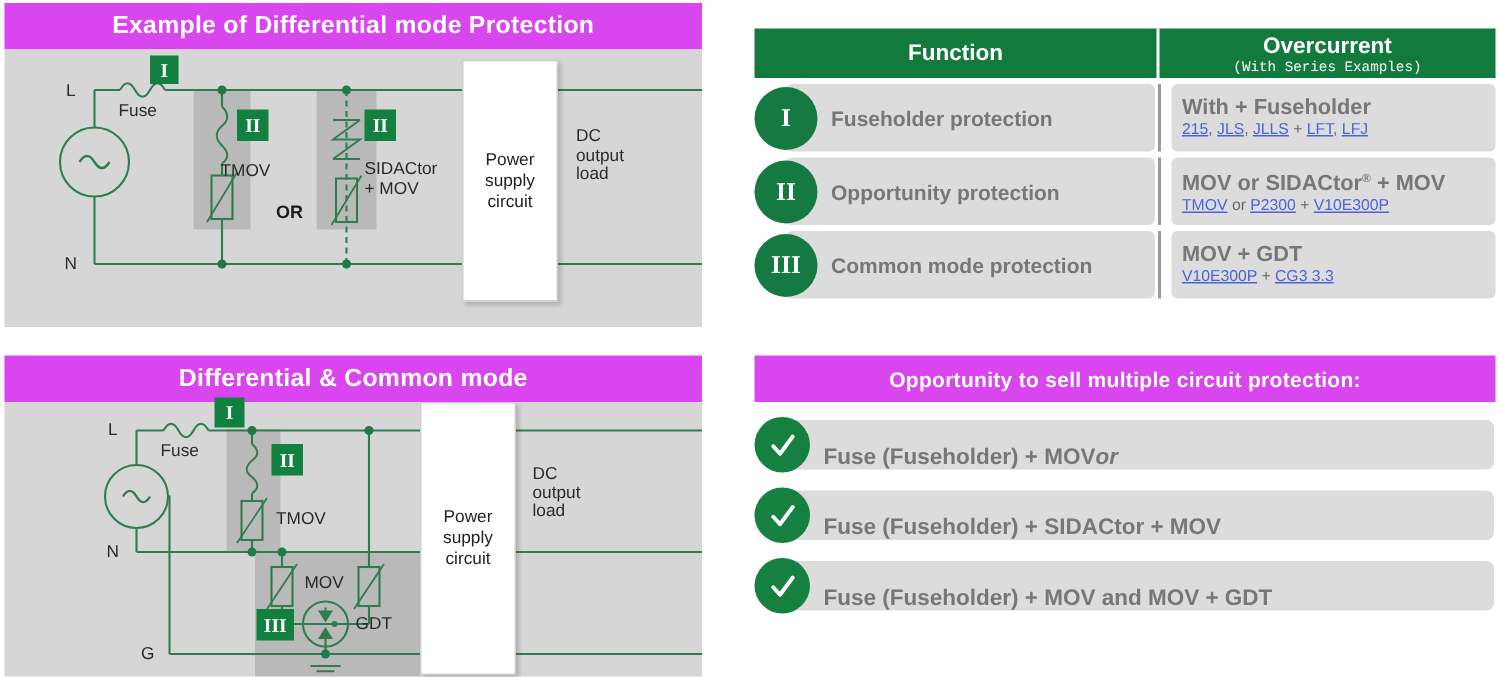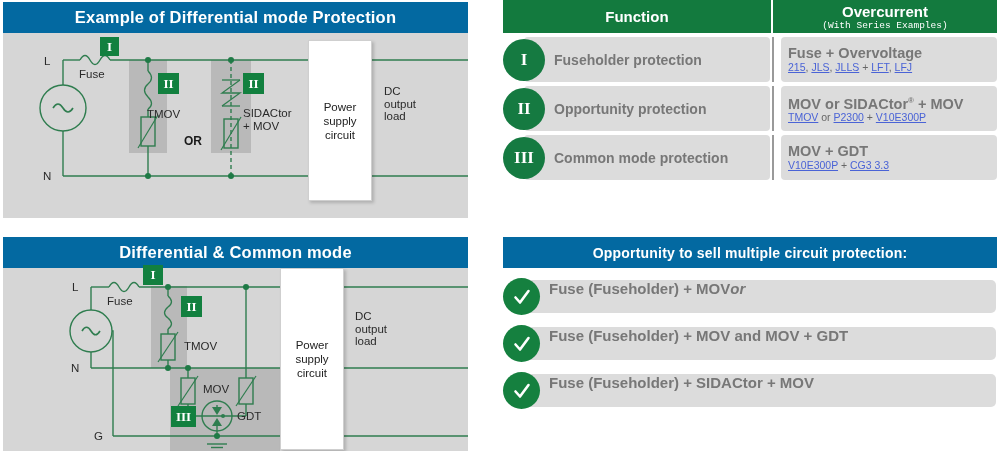--- a/index.html
+++ b/index.html
@@ -3,21 +3,21 @@
 <meta charset="utf-8">
 <style>
   html,body{margin:0;padding:0;background:#ffffff;}
   body{width:999px;height:451px;position:relative;overflow:hidden;
        font-family:"Liberation Sans","DejaVu Sans",sans-serif;
        -webkit-font-smoothing:antialiased;}
 
   .panel{position:absolute;}
 
   
-  .hdrbar{background:#0369a1;color:#ffffff;font-weight:bold;
+  .hdrbar{background:#d946ef;color:#ffffff;font-weight:bold;
           display:flex;align-items:center;justify-content:center;
           text-align:center;letter-spacing:.2px;}
 
   
   .diagram-panel{left:3px;width:465px;}
   .diagram-panel .hdrbar{height:31px;font-size:16.5px;}
   .diagram-body{background:#d6d6d6;position:relative;}
   .diagram-body svg{display:block;}
 
   
@@ -29,21 +29,21 @@
   .dlabel{position:absolute;color:#2a2a2a;font-size:11.5px;line-height:12.6px;
           white-space:pre;}
   .dlabel.bold{font-weight:bold;color:#1a1a1a;font-size:12px;}
 
   .psbox{position:absolute;background:#ffffff;border:1px solid #cfcfcf;
          box-shadow:2px 2px 3px rgba(0,0,0,.18);
          display:flex;align-items:center;justify-content:center;
          color:#222;font-size:11.5px;line-height:14px;text-align:center;}
 
   
-  .tbl-panel{left:503px;top:0;width:494px;}
+  .tbl-panel{left:503px;top:19px;width:494px;}
   .tbl-head{display:flex;height:33px;background:#137a3e;}
   .tbl-head .th{display:flex;flex-direction:column;align-items:center;
                 justify-content:center;color:#fff;}
   .th-func{width:269px;}
   .th-tech{width:225px;border-left:2px solid #ffffff;}
   .th-main{font-size:15px;font-weight:bold;line-height:17px;}
   .th-sub{font-size:9.5px;line-height:11px;font-weight:normal;font-family:Liberation Mono, monospace;}
 
   .trow{display:flex;align-items:stretch;height:45px;margin-top:4px;
         position:relative;}
@@ -69,21 +69,21 @@
   
   .opp-panel{left:503px;top:237px;width:494px;}
   .opp-panel .hdrbar{height:31px;font-size:14px;}
   .opp-row{display:flex;align-items:center;height:37px;margin-top:10px;
            position:relative;}
   .chk{width:37px;height:37px;border-radius:50%;background:#15803f;
        flex:0 0 37px;position:relative;z-index:2;
        display:flex;align-items:center;justify-content:center;}
   .chk svg{display:block;}
   .opp-text{background:#dcdcdc;border-radius:5px;margin-left:-19px;
-            padding-left:28px;height:33px;display:flex;align-items:flex-start;
+            padding-left:28px;height:33px;display:flex;align-items:flex-end;
             color:#777777;font-size:15px;font-weight:bold;
             width:475px;box-sizing:border-box;}
   .opp-text i{font-style:italic;}
 </style>
 </head>
 <body>
 
 <div class="panel diagram-panel" style="top:2px;">
   <div class="hdrbar">Example of Differential mode Protection</div>
   <div class="diagram-body" style="height:185px;">
@@ -239,21 +239,21 @@
       <span class="th-sub">(With Series Examples)</span>
     </div>
   </div>
   <div id="table-rows">
       <div class="trow">
         <div class="rnum">I</div>
         <div class="rfunc">Fuseholder protection</div>
         <div class="rtechwrap">
           <div class="rdiv"></div>
           <div class="rtech">
-            <div class="tech-main">Fuse + Overvoltage</div>
+            <div class="tech-main">With + Fuseholder</div>
             <div class="tech-sub"><span class="lnk">215</span><span>, </span><span class="lnk">JLS</span><span>, </span><span class="lnk">JLLS</span><span> + </span><span class="lnk">LFT</span><span>, </span><span class="lnk">LFJ</span></div>
           </div>
         </div>
       </div>
       <div class="trow">
         <div class="rnum">II</div>
         <div class="rfunc">Opportunity protection</div>
         <div class="rtechwrap">
           <div class="rdiv"></div>
           <div class="rtech">
@@ -286,24 +286,24 @@
           </svg>
         </div>
         <div class="opp-text">Fuse (Fuseholder) + MOV <i>or</i></div>
       </div>
       <div class="opp-row">
         <div class="chk">
           <svg width="22" height="22" viewBox="0 0 22 22">
             <path d="M4.5 11.5 L 9 16.5 L 17.5 5" stroke="#ffffff" stroke-width="2.6" fill="none" stroke-linecap="round" stroke-linejoin="round"></path>
           </svg>
         </div>
-        <div class="opp-text">Fuse (Fuseholder) + MOV and MOV + GDT</div>
+        <div class="opp-text">Fuse (Fuseholder) + SIDACtor + MOV</div>
       </div>
       <div class="opp-row">
         <div class="chk">
           <svg width="22" height="22" viewBox="0 0 22 22">
             <path d="M4.5 11.5 L 9 16.5 L 17.5 5" stroke="#ffffff" stroke-width="2.6" fill="none" stroke-linecap="round" stroke-linejoin="round"></path>
           </svg>
         </div>
-        <div class="opp-text">Fuse (Fuseholder) + SIDACtor + MOV</div>
+        <div class="opp-text">Fuse (Fuseholder) + MOV and MOV + GDT</div>
       </div>
     </div>
 </div>
 
 </body></html>

